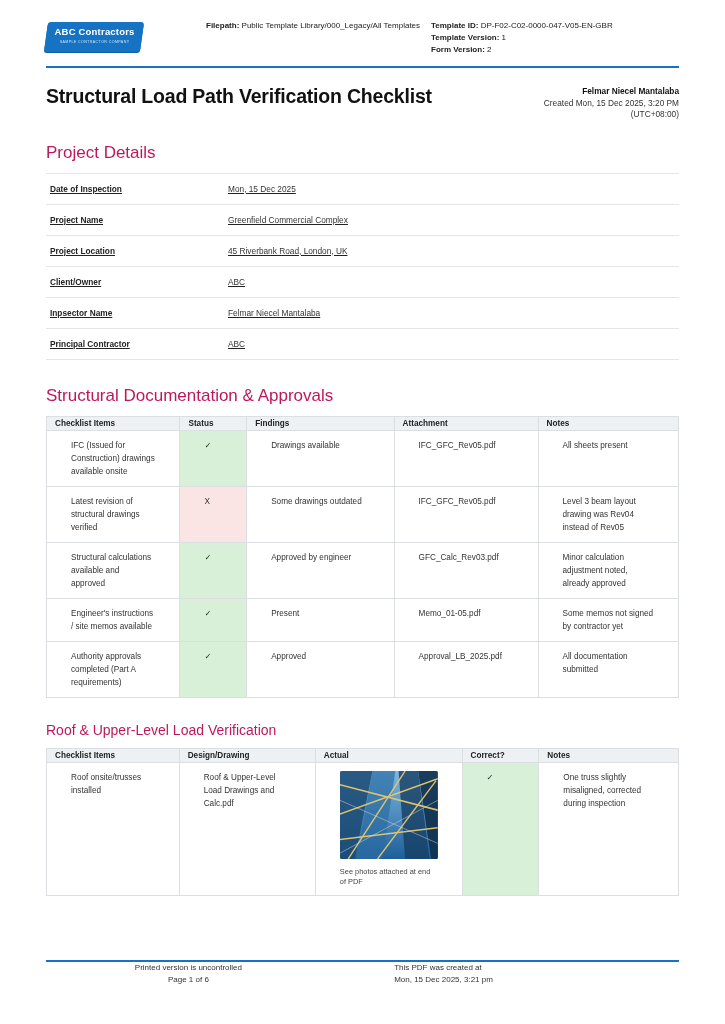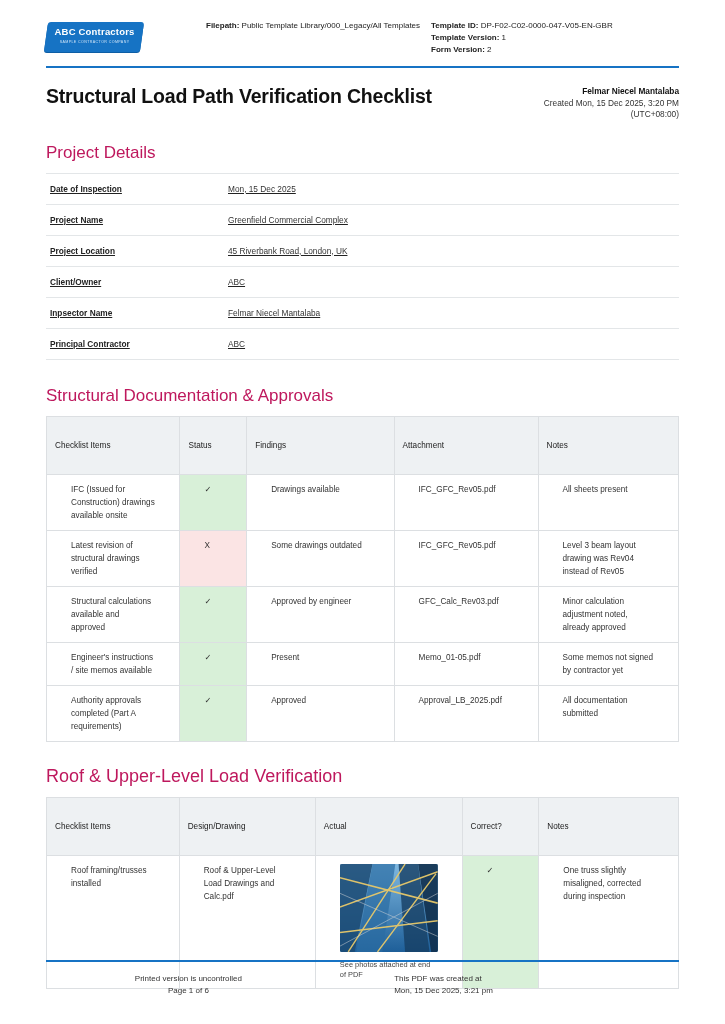--- a/index.html
+++ b/index.html
@@ -110,21 +110,21 @@
   }
   .meta-right .author { font-weight: bold; color: #111; }
 
   
   h2.section {
     font-size: 17px;
     font-weight: normal;
     color: #be185d;
     margin: 0 0 10px 0;
   }
-  h2.section.sub { font-size: 18px; }
+  h2.section.sub { font-size: 14px; }
 
   
   table.details {
     width: 100%;
     border-collapse: collapse;
     margin-bottom: 26px;
     text-decoration: underline;
   }
   table.details tr { border-bottom: 1px solid #e3e6e8; }
   table.details tr:first-child { border-top: 1px solid #e3e6e8; }
@@ -145,23 +145,23 @@
     width: 100%;
     border-collapse: collapse;
     table-layout: fixed;
     margin-bottom: 24px;
     border: 1px solid #dcdfe2;
   }
   table.checklist th {
     background: #eef1f3;
     border: 1px solid #dcdfe2;
     font-size: 8.2px;
-    font-weight: normal;
+    font-weight: bold;
     text-align: left;
-    padding: 24px 8px;
+    padding: 2px 8px;
     color: #222;
   }
   table.checklist td {
     border: 1px solid #dcdfe2;
     font-size: 8.2px;
     padding: 8px 24px;
     vertical-align: top;
     line-height: 13px;
     color: #333;
   }
@@ -199,21 +199,21 @@
     margin: 0;
     position: absolute;
     left: 46px;
     right: 46px;
     bottom: 62px;
   }
   .footer {
     position: absolute;
     left: 46px;
     right: 46px;
-    bottom: 27px;
+    bottom: 38px;
     display: flex;
     justify-content: space-between;
     font-size: 8px;
     color: #333;
     line-height: 12px;
   }
   .footer .left { width: 45%; text-align: center; }
   .footer .right { width: 45%; text-align: left; }
 </style>
 </head>
@@ -360,21 +360,21 @@
       <tr>
         <th>Checklist Items</th>
         <th>Design/Drawing</th>
         <th>Actual</th>
         <th>Correct?</th>
         <th>Notes</th>
       </tr>
     </thead>
     <tbody>
       <tr>
-        <td>Roof framing/trusses installed</td>
+        <td>Roof onsite/trusses installed</td>
         <td>Roof &amp; Upper-Level Load Drawings and Calc.pdf</td>
         <td>
           <div class="photo-box">
             <svg width="100%" height="100%" viewBox="0 0 120 90" preserveAspectRatio="none">
               <defs>
                 <linearGradient id="skyg" x1="0" y1="0" x2="0" y2="1">
                   <stop offset="0%" stop-color="#7fb8e0"></stop>
                   <stop offset="100%" stop-color="#1e5f99"></stop>
                 </linearGradient>
               </defs>

